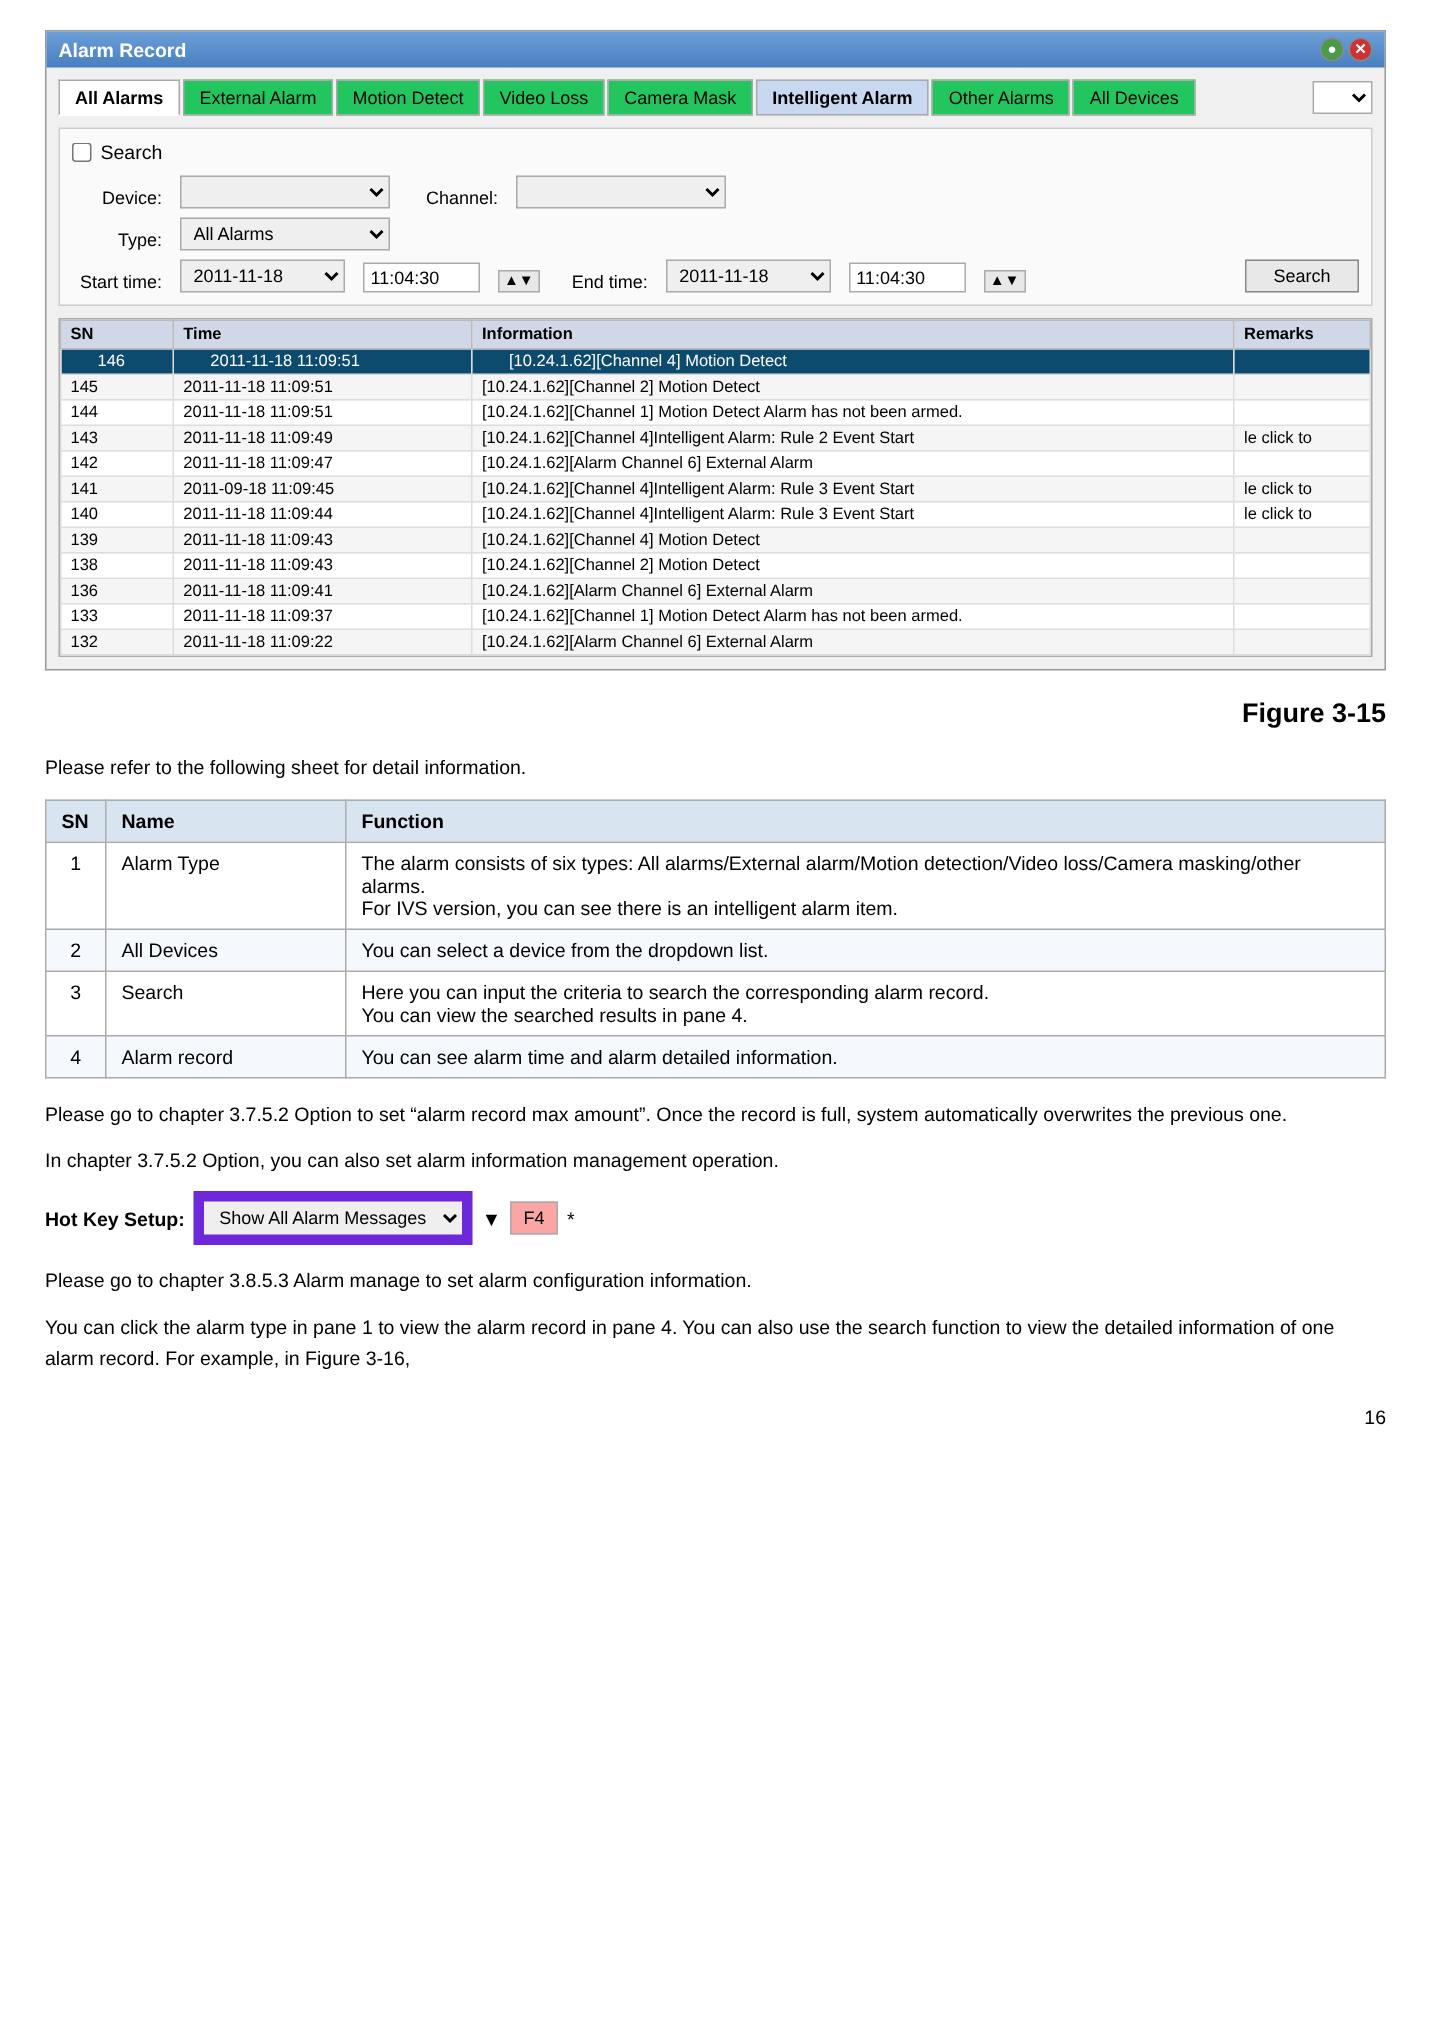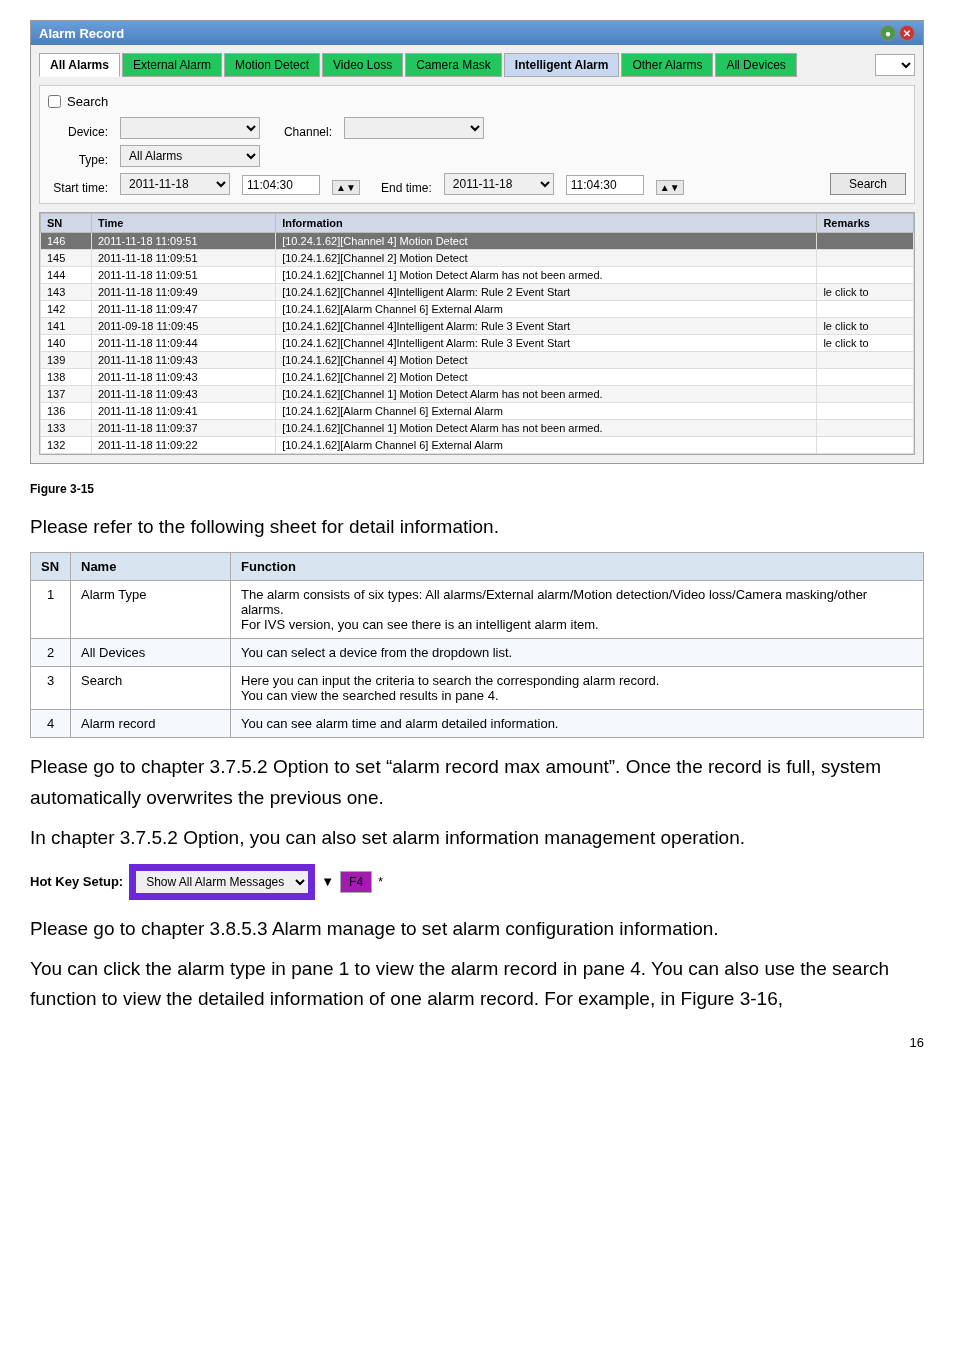--- a/index.html
+++ b/index.html
@@ -157,38 +157,38 @@
       font-size: 11px;
     }
     .alarm-table td {
       border: 1px solid #ddd;
       padding: 2px 6px;
       white-space: nowrap;
       font-size: 11px;
     }
     .alarm-table tr:nth-child(even) { background: #f5f5f5; }
     .alarm-table tr:nth-child(odd) { background: #ffffff; }
-    .alarm-table tr.selected td { background: #737373; color: #fff; }
+    .alarm-table tr.selected td { background: #0c4a6e; color: #fff; padding-left: 24px; }
     .table-container {
       max-height: 260px;
       overflow-y: auto;
       border: 1px solid #aaa;
     }
 
     
     .figure-caption {
-      text-align: left;
-      font-size: 12px;
+      text-align: right;
+      font-size: 18px;
       margin: 10px 0 16px 0;
       font-weight: bold;
     }
 
     
     .info-para {
-      font-size: 19px;
+      font-size: 13px;
       margin-bottom: 10px;
       line-height: 1.6;
     }
 
     
     .info-table {
       width: 100%;
       border-collapse: collapse;
       margin-bottom: 14px;
       font-size: 13px;
@@ -224,21 +224,21 @@
     .hotkey-select {
       border: 7px solid #6d28d9;
       padding: 3px 6px;
       font-size: 12px;
       min-width: 160px;
     }
     .hotkey-key {
       border: 1px solid #aaa;
       padding: 3px 8px;
       font-size: 12px;
-      background: #a21caf;
+      background: #fca5a5;
     }
     .hotkey-star {
       font-size: 13px;
       color: #000;
     }
     .page-num {
       text-align: right;
       font-size: 13px;
       margin-top: 20px;
     }
@@ -365,26 +365,20 @@
       <td>[10.24.1.62][Channel 4] Motion Detect</td>
       <td></td>
     </tr>
             <tr>
       <td>138</td>
       <td>2011-11-18 11:09:43</td>
       <td>[10.24.1.62][Channel 2] Motion Detect</td>
       <td></td>
     </tr>
             <tr>
-      <td>137</td>
-      <td>2011-11-18 11:09:43</td>
-      <td>[10.24.1.62][Channel 1] Motion Detect Alarm has not been armed.</td>
-      <td></td>
-    </tr>
-            <tr>
       <td>136</td>
       <td>2011-11-18 11:09:41</td>
       <td>[10.24.1.62][Alarm Channel 6] External Alarm</td>
       <td></td>
     </tr>
             <tr>
       <td>133</td>
       <td>2011-11-18 11:09:37</td>
       <td>[10.24.1.62][Channel 1] Motion Detect Alarm has not been armed.</td>
       <td></td>

